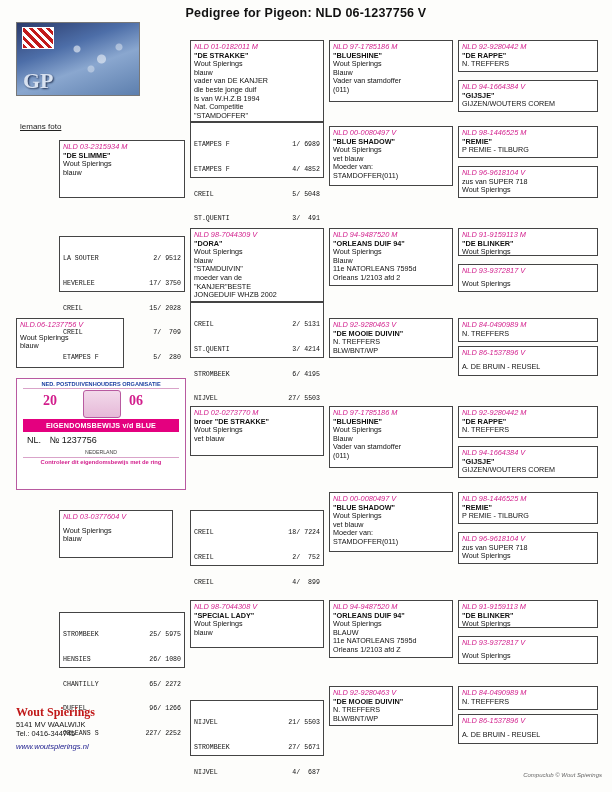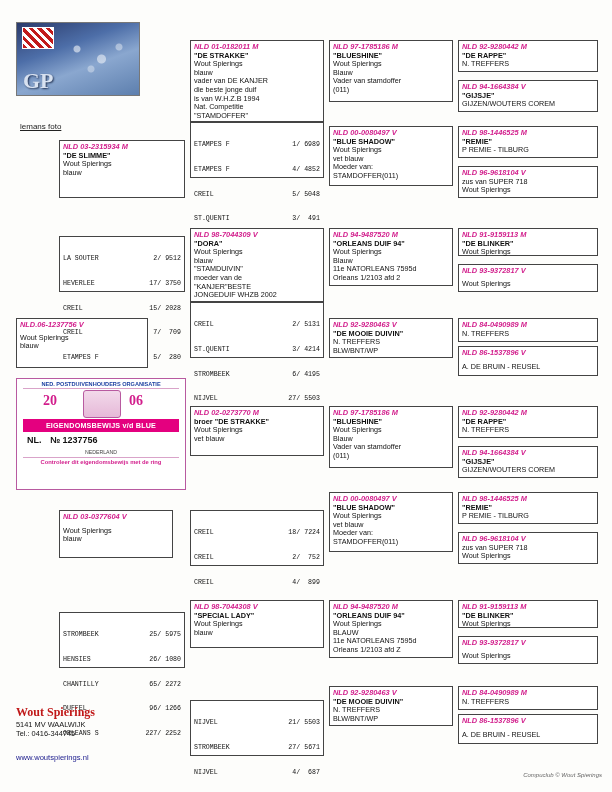--- a/index.html
+++ b/index.html
@@ -16,21 +16,21 @@
     position:absolute;left:0;top:6px;width:612px;text-align:center;
     font-size:12.5px;font-weight:bold;color:#111;letter-spacing:.2px;
   }
   
   .box{
     position:absolute;border:1px solid #444;background:#fff;
     box-sizing:border-box;padding:2px 3px;
     font-size:7.2px;line-height:8.6px;
   }
   .ring{
-    color:#d21e8c;font-style:italic;font-weight:bold;font-size:7.4px;
+    color:#d21e8c;font-style:italic;font-weight:normal;font-size:7.4px;
     white-space:nowrap;
   }
   .nm{font-weight:bold;font-size:7.3px;}
   .ln{white-space:nowrap;}
   .mono{font-family:"Liberation Mono", monospace;font-size:6.6px;line-height:8.2px;white-space:pre;}
   
   .photo{
     position:absolute;left:16px;top:22px;width:122px;height:72px;
     border:1px solid #777;
     background:linear-gradient(160deg,#2b3b6b 0%,#4d6ea8 35%,#8aa7cf 60%,#5d7fae 100%);
@@ -77,61 +77,62 @@
     font-family:"Liberation Serif",serif;
   }
   .cert .yearL{left:26px;}
   .cert .yearR{left:112px;}
   .cert .band{
     position:absolute;left:6px;top:40px;width:156px;height:13px;
     background:#e4007f;color:#fff;font-size:7.2px;font-weight:bold;
     text-align:center;line-height:13px;letter-spacing:.2px;
   }
   .cert .nlrow{
-    position:absolute;left:10px;top:56px;width:150px;font-size:9px;font-weight:bold;color:#111;
+    position:absolute;left:10px;top:56px;width:150px;font-size:9px;font-weight:normal;color:#111;
   }
   .cert .nlrow .no{color:#111;}
   .cert .nlsub{
     position:absolute;left:0;top:70px;width:168px;text-align:center;font-size:5.2px;color:#444;
   }
   .cert .warn{
     position:absolute;left:0;top:80px;width:168px;text-align:center;
     font-size:5.8px;color:#d21e8c;font-weight:bold;
   }
   .cert .rule{
     position:absolute;left:6px;width:156px;height:1px;background:#d9a3c9;
   }
   
   .foot{position:absolute;left:16px;top:705px;width:250px;}
   .foot .nm2{font-size:12px;font-weight:bold;color:#c01818;font-family:"Liberation Serif",serif;}
   .foot .l{font-size:7.4px;line-height:9.4px;color:#111;}
-  .foot .web{font-size:7.6px;color:#1a1a8c;margin-top:14px;}
+  .foot .web{font-size:7.6px;color:#1a1a8c;margin-top:3px;font-style:italic;}
   .sig{
     position:absolute;left:16px;top:760px;width:160px;height:28px;
     color:#2a3ab0;font-family:"Liberation Serif",serif;font-size:20px;
     font-style:italic;opacity:.8;
   }
   .credit{
     position:absolute;right:10px;top:772px;font-size:6px;color:#666;font-style:italic;
   }
 </style>
 </head>
 <body>
 
 <div class="page">
 
+  <div class="title">Pedigree for Pigeon: NLD 06-1237756 V</div>
 
   <div class="photo">
     <div class="flag"></div>
     <div class="birds"></div>
     <div class="gp">GP</div>
   </div>
   <div class="capt">lemans foto</div>
 
-  <div class="box" style="left:16px;top:318px;width:132px;height:50px;">
+  <div class="box" style="left:16px;top:318px;width:108px;height:50px;">
     <div class="ring">NLD.06-1237756 V</div>
     <div class="ln" style="margin-top:4px;">Wout Spierings</div>
     <div class="ln">blauw</div>
   </div>
 
   <div class="cert">
     <div class="hdrtxt">NED. POSTDUIVENHOUDERS ORGANISATIE</div>
     <div class="rule" style="top:9px;"></div>
     <div class="crest"></div>
     <div class="yearL">20</div>

